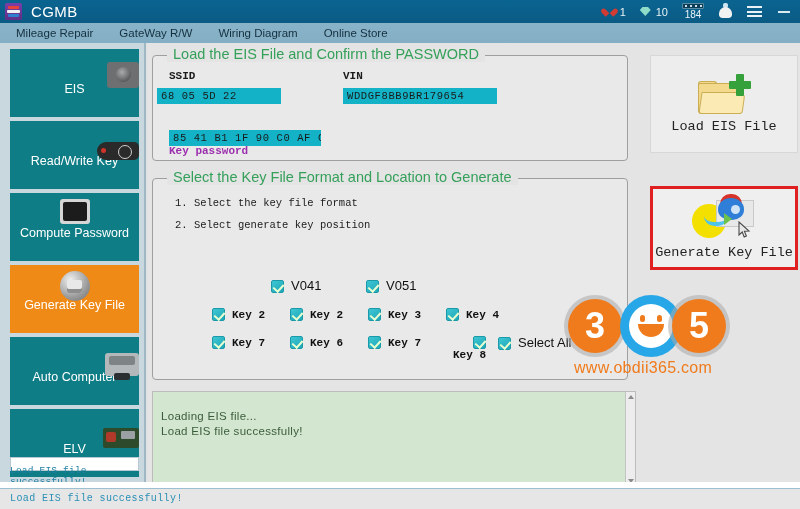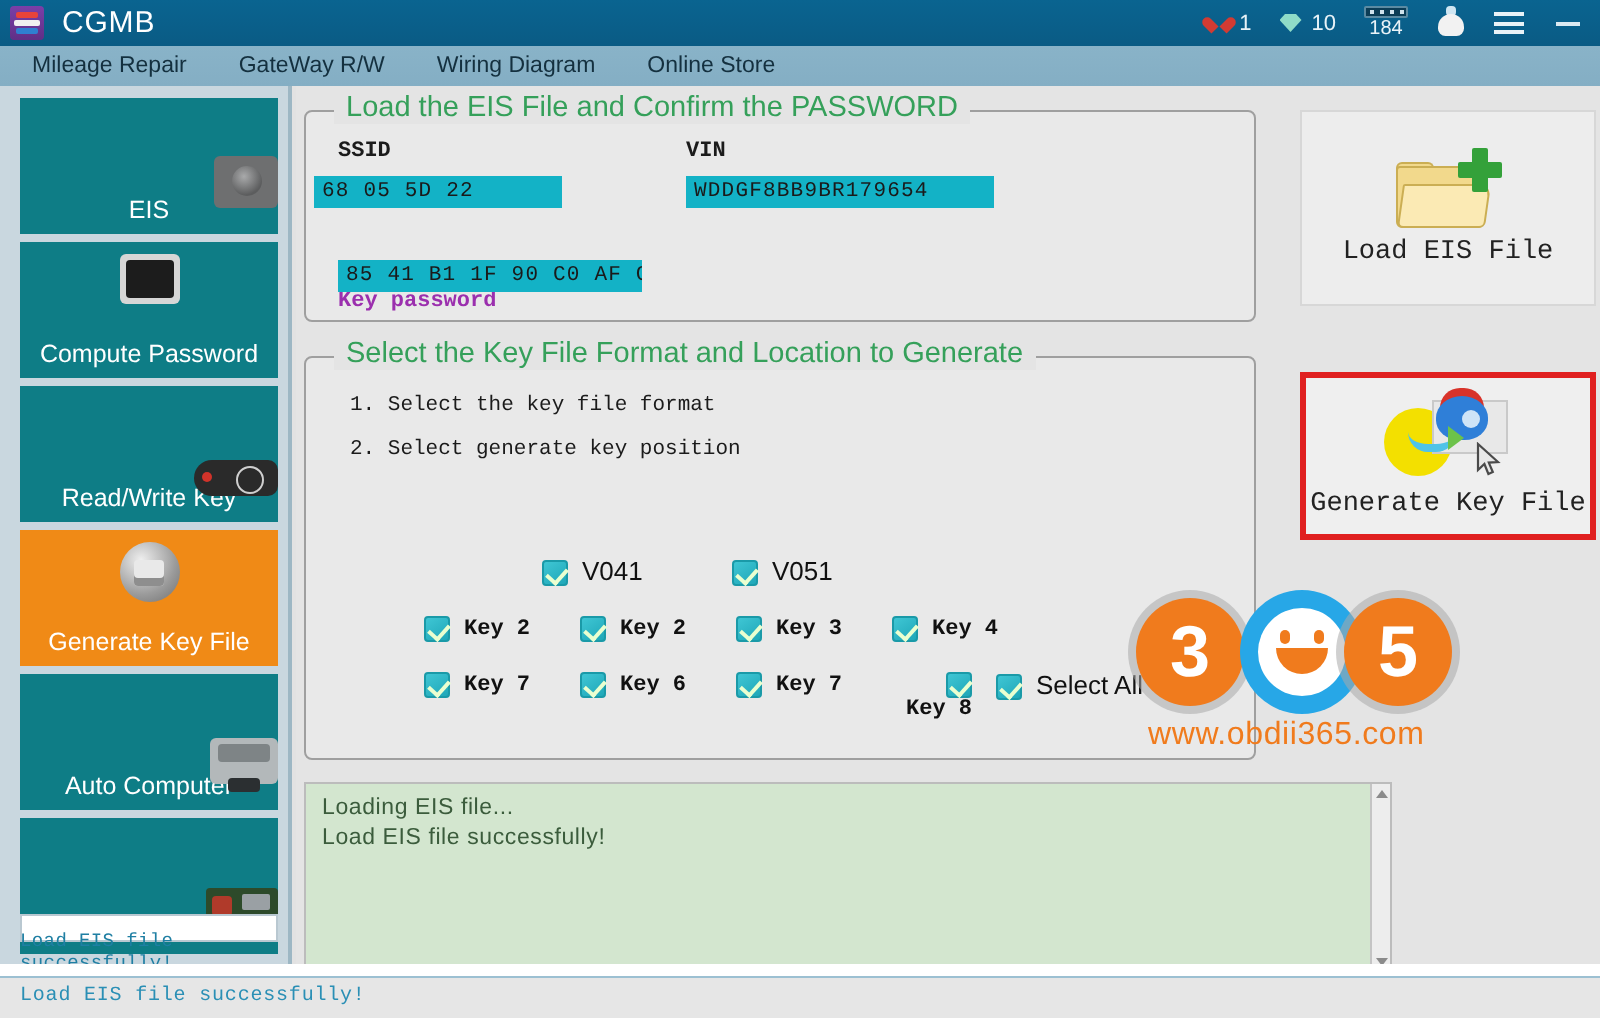--- a/index.html
+++ b/index.html
@@ -91,21 +91,21 @@
   .sidebar {
     position:absolute; left:0; top:43px; width:146px; height:445px;
     background:#c9d7df;
     border-right:2px solid #9db7c4;
     padding: 6px 7px 0 10px;
   }
   .side-btn {
     width:129px; height:68px; margin-bottom:4px;
     background:#0e7d86; position:relative;
     display:flex; flex-direction:column; align-items:center; justify-content:flex-end;
-    padding-bottom:5px;
+    padding-bottom:21px;
   }
   .side-btn.active { background:#f08a16; }
   .side-btn .lbl {
     color:#ffffff; font-size:12.5px; text-align:center; line-height:14px;
     font-family:"Liberation Sans", sans-serif;
   }
   .side-icon {
     position:absolute; top:6px; left:50%; transform:translateX(-50%);
   }
   
@@ -189,23 +189,23 @@
   .cbx-lbl {
     margin-left:7px; font-size:11px; color:#111;
     font-family:"Liberation Mono", monospace; font-weight:bold; white-space:nowrap;
   }
   .cbx-lbl.plain {
     font-family:"Liberation Sans", sans-serif; font-weight:normal; font-size:13px;
   }
 
   
   .logbox {
-    position:absolute; left:4px; top:348px; width:544px; height:93px;
+    position:absolute; left:4px; top:348px; width:484px; height:93px;
     background:#d3e6cf; border:1px solid #bcbcbc;
-    padding:5px 8px; overflow:hidden;
+    padding:17px 8px; overflow:hidden;
   }
   .logline {
     color:#3b5c3c; font-size:11.5px; line-height:15px;
     font-family:"Liberation Sans", sans-serif; letter-spacing:.3px;
   }
   .log-scroll {
     position:absolute; right:0; top:0; width:10px; height:93px;
     background:#ededed; border-left:1px solid #c4c4c4;
   }
   .log-scroll .arr { width:10px;height:9px; display:flex;align-items:center;justify-content:center;}
@@ -377,29 +377,29 @@
   </div>
 
   <div class="sidebar">
 
     <div class="side-btn">
       <span class="side-icon ic-eis"></span>
       <span class="lbl">EIS</span>
     </div>
 
     <div class="side-btn">
+      <span class="side-icon ic-key"></span>
+      <span class="lbl">Read/Write Key</span>
+    </div>
+
+    <div class="side-btn">
       <span class="side-icon ic-cpu">
           <i></i>
         </span>
       <span class="lbl">Compute Password</span>
-    </div>
-
-    <div class="side-btn">
-      <span class="side-icon ic-key"></span>
-      <span class="lbl">Read/Write Key</span>
     </div>
 
     <div class="side-btn active">
       <span class="side-icon ic-gen">
           <i></i>
         </span>
       <span class="lbl">Generate Key File</span>
     </div>
 
     <div class="side-btn">

